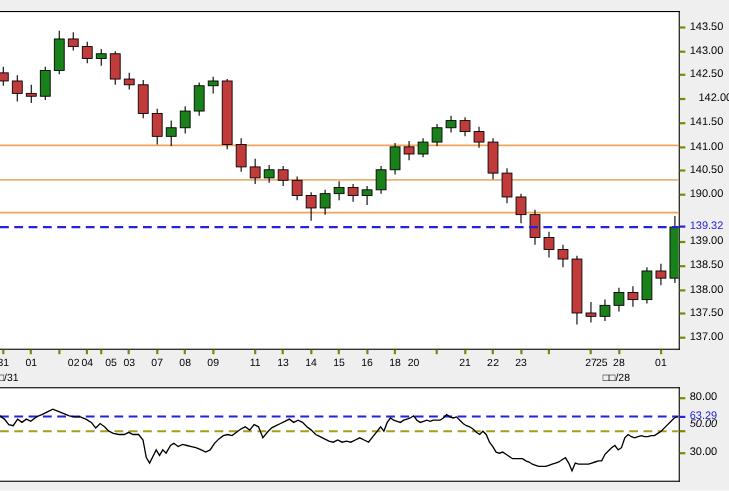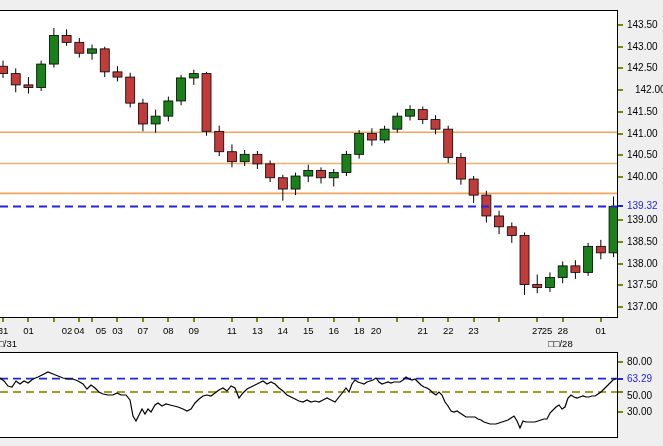--- a/index.html
+++ b/index.html
@@ -143,21 +143,21 @@
       <div class="axis-label" style="left: 627px; top: 62.4px;">142.50</div>
       <div class="tick" style="left: 618px; top: 89.1px; width: 5px; height: 2px;"></div>
       <div class="axis-label" style="left: 627px; top: 84.1px; margin-left: 8px;">142.00</div>
       <div class="tick" style="left: 618px; top: 110.8px; width: 5px; height: 2px;"></div>
       <div class="axis-label" style="left: 627px; top: 105.8px;">141.50</div>
       <div class="tick" style="left: 618px; top: 132.5px; width: 5px; height: 2px;"></div>
       <div class="axis-label" style="left: 627px; top: 127.5px;">141.00</div>
       <div class="tick" style="left: 618px; top: 154.2px; width: 5px; height: 2px;"></div>
       <div class="axis-label" style="left: 627px; top: 149.2px;">140.50</div>
       <div class="tick" style="left: 618px; top: 175.9px; width: 5px; height: 2px;"></div>
-      <div class="axis-label" style="left: 627px; top: 170.9px;">140.00</div>
+      <div class="axis-label" style="left: 627px; top: 170.9px;">190.00</div>
       <div class="tick" style="left: 618px; top: 219.3px; width: 5px; height: 2px;"></div>
       <div class="axis-label" style="left: 627px; top: 214.3px;">139.00</div>
       <div class="tick" style="left: 618px; top: 241px; width: 5px; height: 2px;"></div>
       <div class="axis-label" style="left: 627px; top: 236px;">138.50</div>
       <div class="tick" style="left: 618px; top: 262.7px; width: 5px; height: 2px;"></div>
       <div class="axis-label" style="left: 627px; top: 257.7px;">138.00</div>
       <div class="tick" style="left: 618px; top: 284.4px; width: 5px; height: 2px;"></div>
       <div class="axis-label" style="left: 627px; top: 279.4px;">137.50</div>
       <div class="tick" style="left: 618px; top: 306.1px; width: 5px; height: 2px;"></div>
       <div class="axis-label" style="left: 627px; top: 301.1px;">137.00</div>
@@ -191,35 +191,35 @@
       <div class="x-label" style="left: 295.28px; top: 325px;">15</div>
       <div class="tick" style="left: 332.72px; top: 318px; width: 2px; height: 4px;"></div>
       <div class="x-label" style="left: 320.72px; top: 325px;">16</div>
       <div class="tick" style="left: 358.16px; top: 318px; width: 2px; height: 4px;"></div>
       <div class="x-label" style="left: 346.16px; top: 325px;">18</div>
       <div class="tick" style="left: 396.32px; top: 318px; width: 2px; height: 4px;"></div>
       <div class="x-label" style="left: 363px; top: 325px;">20</div>
       <div class="tick" style="left: 421.76px; top: 318px; width: 2px; height: 4px;"></div>
       <div class="x-label" style="left: 409.76px; top: 325px;">21</div>
       <div class="tick" style="left: 447.2px; top: 318px; width: 2px; height: 4px;"></div>
-      <div class="x-label" style="left: 435.2px; top: 325px;">22</div>
+      <div class="x-label" style="left: 435.2px; top: 325px; font-family: Liberation Mono, monospace;">22</div>
       <div class="tick" style="left: 472.64px; top: 318px; width: 2px; height: 4px;"></div>
       <div class="x-label" style="left: 460.64px; top: 325px;">23</div>
       <div class="tick" style="left: 498.08px; top: 318px; width: 2px; height: 4px;"></div>
       <div class="x-label" style="left: 486.08px; top: 325px; margin-left: 48px;">25</div>
       <div class="tick" style="left: 536.24px; top: 318px; width: 2px; height: 4px;"></div>
       <div class="x-label" style="left: 524.24px; top: 325px;">27</div>
       <div class="tick" style="left: 561.68px; top: 318px; width: 2px; height: 4px;"></div>
       <div class="x-label" style="left: 549.68px; top: 325px;">28</div>
       <div class="tick" style="left: 599.84px; top: 318px; width: 2px; height: 4px;"></div>
       <div class="x-label" style="left: 587.84px; top: 325px;">01</div>
       <div class="x-sub" style="top: 338px; left: -2px;">□/31</div>
       <div class="x-sub" style="top: 338px; left: 548px;">□□/28</div>
       <div class="tick" style="left: 618px; top: 361px; width: 5px; height: 2px;"></div>
       <div class="axis-label" style="left: 627px; top: 356px;">80.00</div>
       <div class="tick blue" style="left: 618px; top: 377.71px; width: 5px; height: 2px;"></div>
       <div class="axis-label blue" style="left: 627px; top: 372.71px;">63.29</div>
       <div class="tick" style="left: 618px; top: 391px; width: 5px; height: 2px;"></div>
-      <div class="axis-label" style="left: 627px; top: 390px;">50.00</div>
+      <div class="axis-label" style="left: 627px; top: 380px; font-style: italic;">50.00</div>
       <div class="tick" style="left: 618px; top: 411px; width: 5px; height: 2px;"></div>
       <div class="axis-label" style="left: 627px; top: 406px;">30.00</div>
     </div>
 </div>
 
 </body></html>

